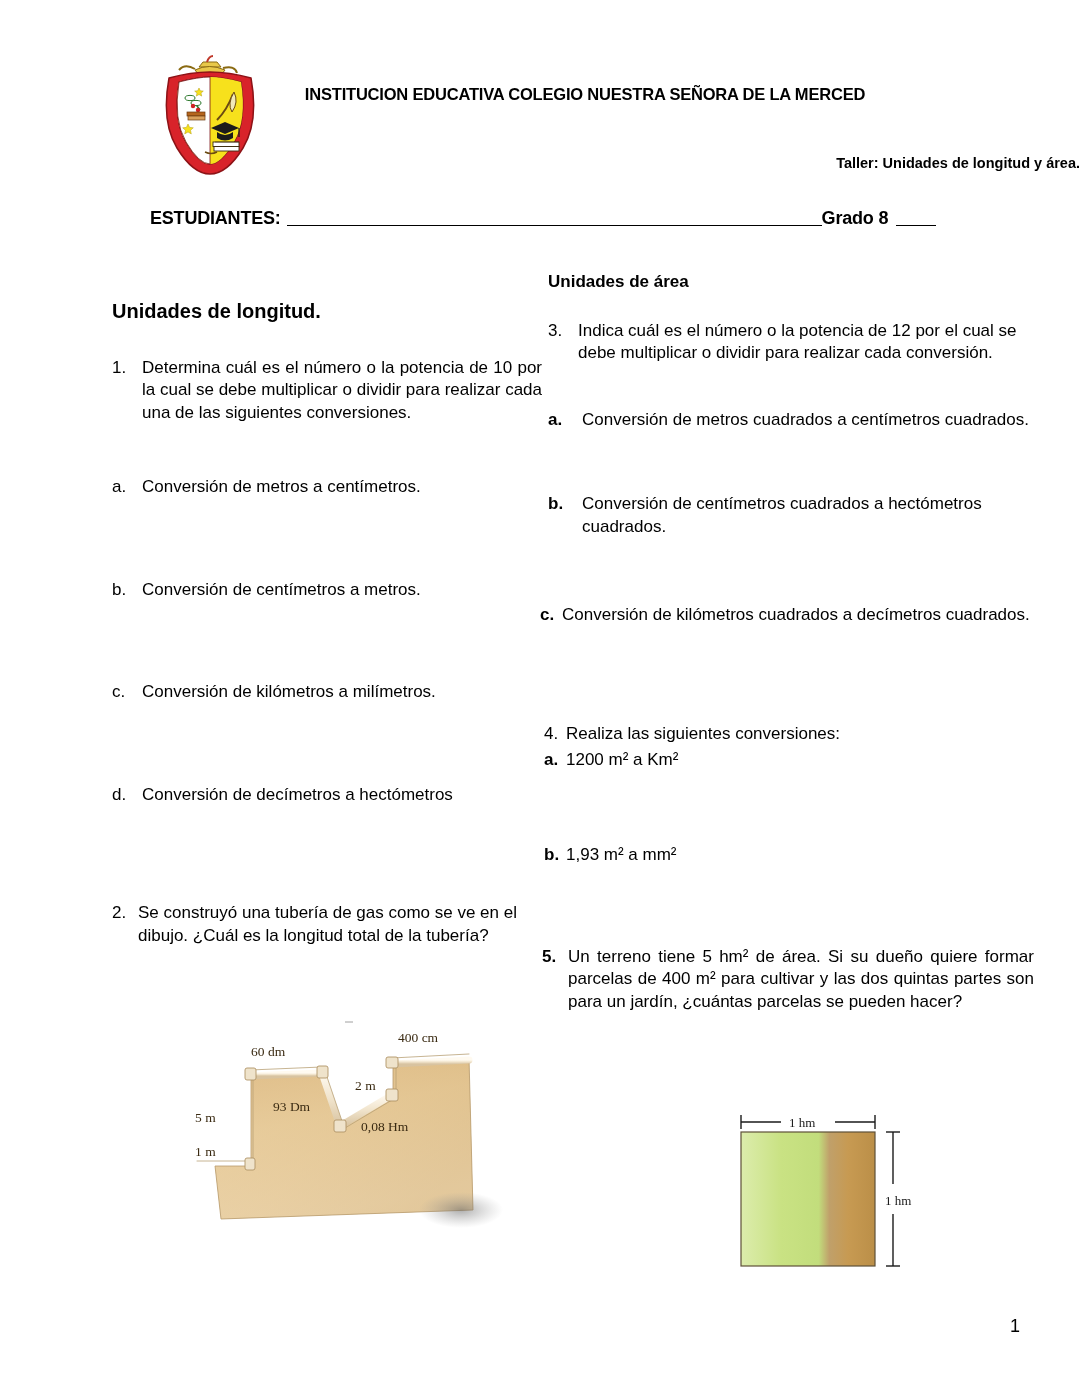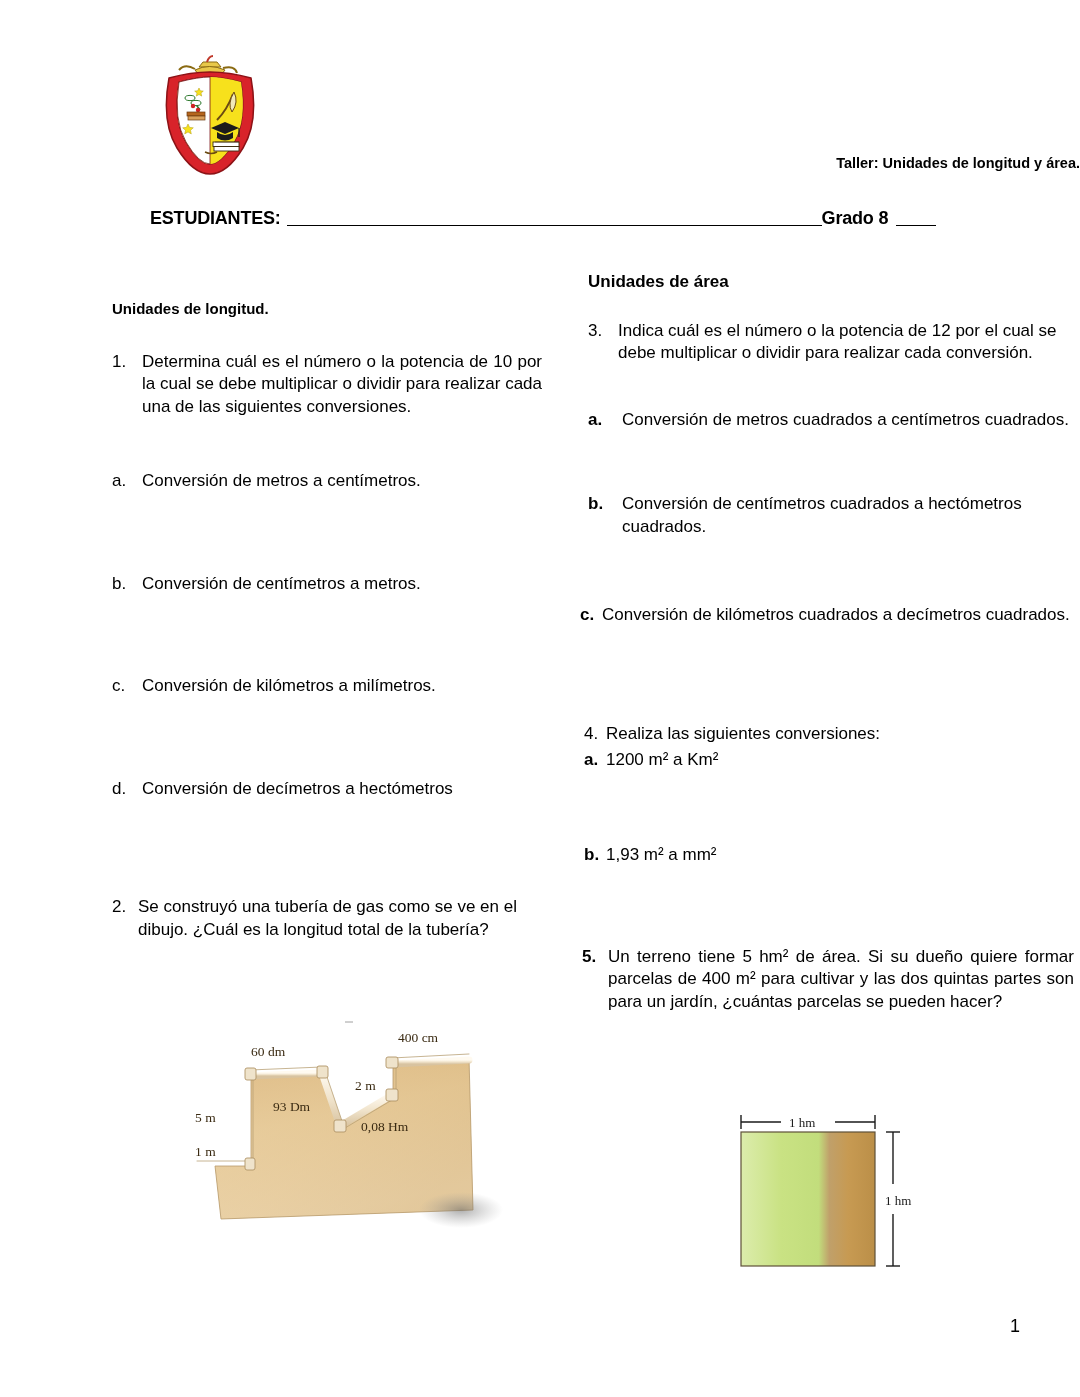--- a/index.html
+++ b/index.html
@@ -81,26 +81,25 @@
   
   .col-left {
     position: absolute;
     left: 112px; top: 300px;
     width: 430px;
   }
   .col-right {
     position: absolute;
     left: 548px; top: 272px;
     width: 486px;
-    margin-left: 40px;
   }
 
   .sec-title {
     font-weight: bold;
-    font-size: 15px;
+    font-size: 20px;
     margin: 0 0 34px 0;
   }
   .sec-title-right {
     font-weight: bold;
     font-size: 17px;
     margin: 0 0 28px 0;
   }
 
   
   .item {
@@ -200,20 +199,21 @@
         <rect x="58" y="88" width="26" height="4.5" fill="#ffffff" stroke="#3a2a10" stroke-width="0.9"></rect>
         <rect x="59" y="92.5" width="25" height="4.5" fill="#ffffff" stroke="#3a2a10" stroke-width="0.9"></rect>
         <path d="M60 88 l24 0 M60 92.5 l24 0" stroke="#3a2a10" stroke-width="0.5"></path>
       </g>
 
       <path d="M50 98 q6 3 12 0" stroke="#6b4a12" stroke-width="1.4" fill="none"></path>
     </svg>
   </div>
 
   <div class="header-titles">
+    <div class="inst-line">INSTITUCION EDUCATIVA COLEGIO NUESTRA SEÑORA DE LA MERCED</div>
   </div>
 </div>
 
 <div class="taller">Taller: Unidades de longitud y área.</div>
 
 <div class="students-row">
   <span class="students-label">ESTUDIANTES:</span>
   <span class="rule-long"></span>
   <span class="grade-label">Grado 8</span>
   <span class="rule-short"></span>

